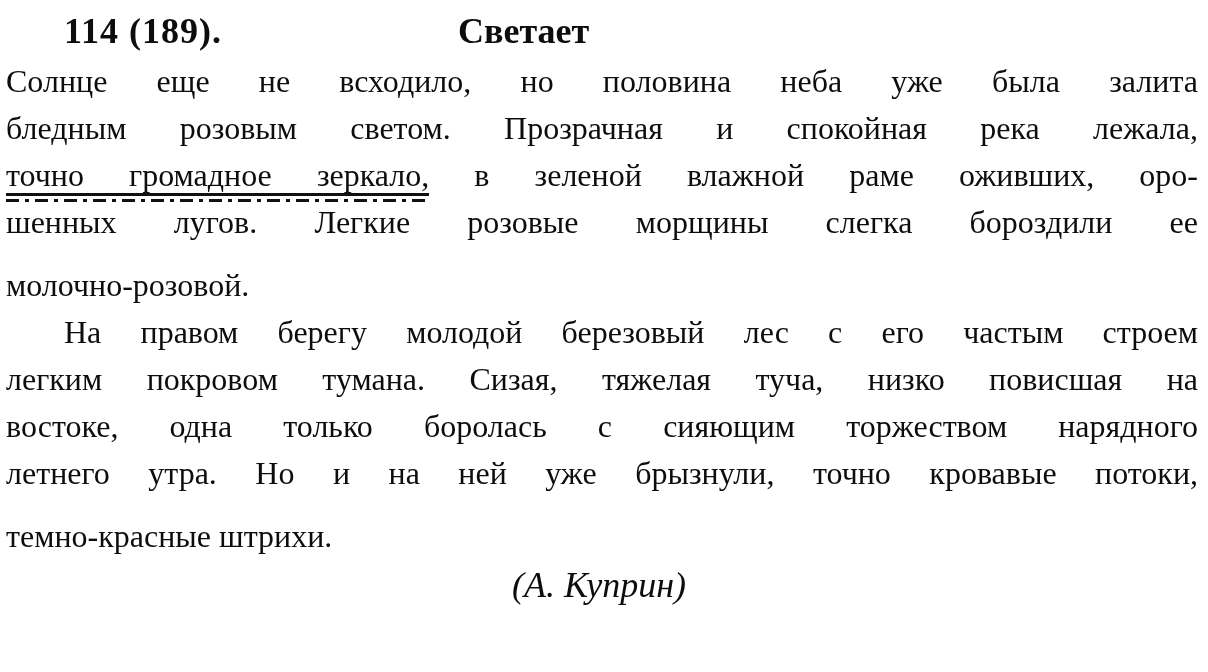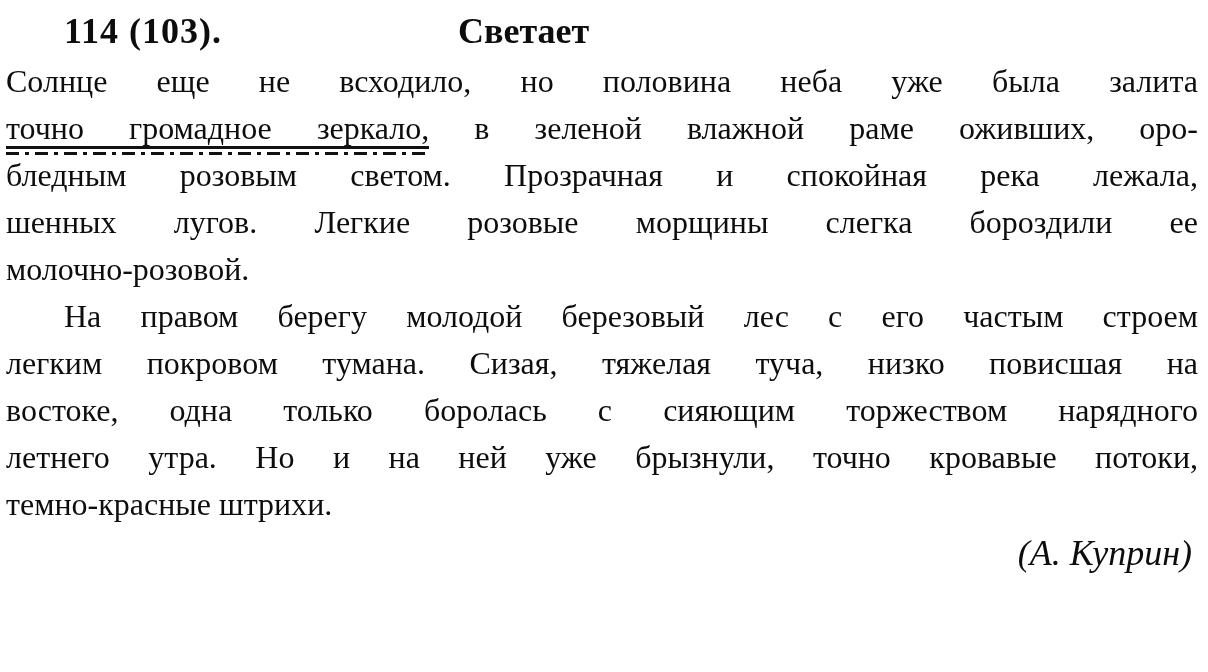--- a/index.html
+++ b/index.html
@@ -46,20 +46,21 @@
     line-height: 47px;
     height: 47px;
     text-align: justify;
     text-align-last: justify;
     text-justify: inter-word;
     white-space: normal;
   }
   .line.last {
     text-align: left;
     text-align-last: left;
+    margin-top: 16px;
   }
   .line.indent {
     text-indent: 58px;
   }
   
   .cmp {
     position: relative;
     border-bottom: 3px solid #111111;
     padding-bottom: 0px;
   }
@@ -75,39 +76,39 @@
       #111111 0px, #111111 13px,
       transparent 13px, transparent 19px,
       #111111 19px, #111111 23px,
       transparent 23px, transparent 29px
     );
   }
   .author-line {
     font-size: 36px;
     line-height: 50px;
     height: 50px;
-    text-align: right;
+    text-align: center;
     font-style: italic;
     padding-right: 6px;
   }
 </style>
 </head>
 <body>
 
 <div class="page">
 
   <div class="heading">
-    <span class="num">114 (103).</span>
+    <span class="num">114 (189).</span>
     <span class="title">Светает</span>
   </div>
 
   <div>
     <div class="line">Солнце еще не всходило, но половина неба уже была залита</div>
+    <div class="line">бледным розовым светом. Прозрачная и спокойная река лежала,</div>
     <div class="line"><span class="cmp">точно громадное зеркало,</span><span> в зеленой влажной раме оживших, оро-</span></div>
-    <div class="line">бледным розовым светом. Прозрачная и спокойная река лежала,</div>
     <div class="line">шенных лугов. Легкие розовые морщины слегка бороздили ее</div>
     <div class="line last">молочно-розовой.</div>
   </div>
 
   <div>
     <div class="line indent">На правом берегу молодой березовый лес с его частым строем</div>
     <div class="line">легким покровом тумана. Сизая, тяжелая туча, низко повисшая на</div>
     <div class="line">востоке, одна только боролась с сияющим торжеством нарядного</div>
     <div class="line">летнего утра. Но и на ней уже брызнули, точно кровавые потоки,</div>
     <div class="line last">темно-красные штрихи.</div>

